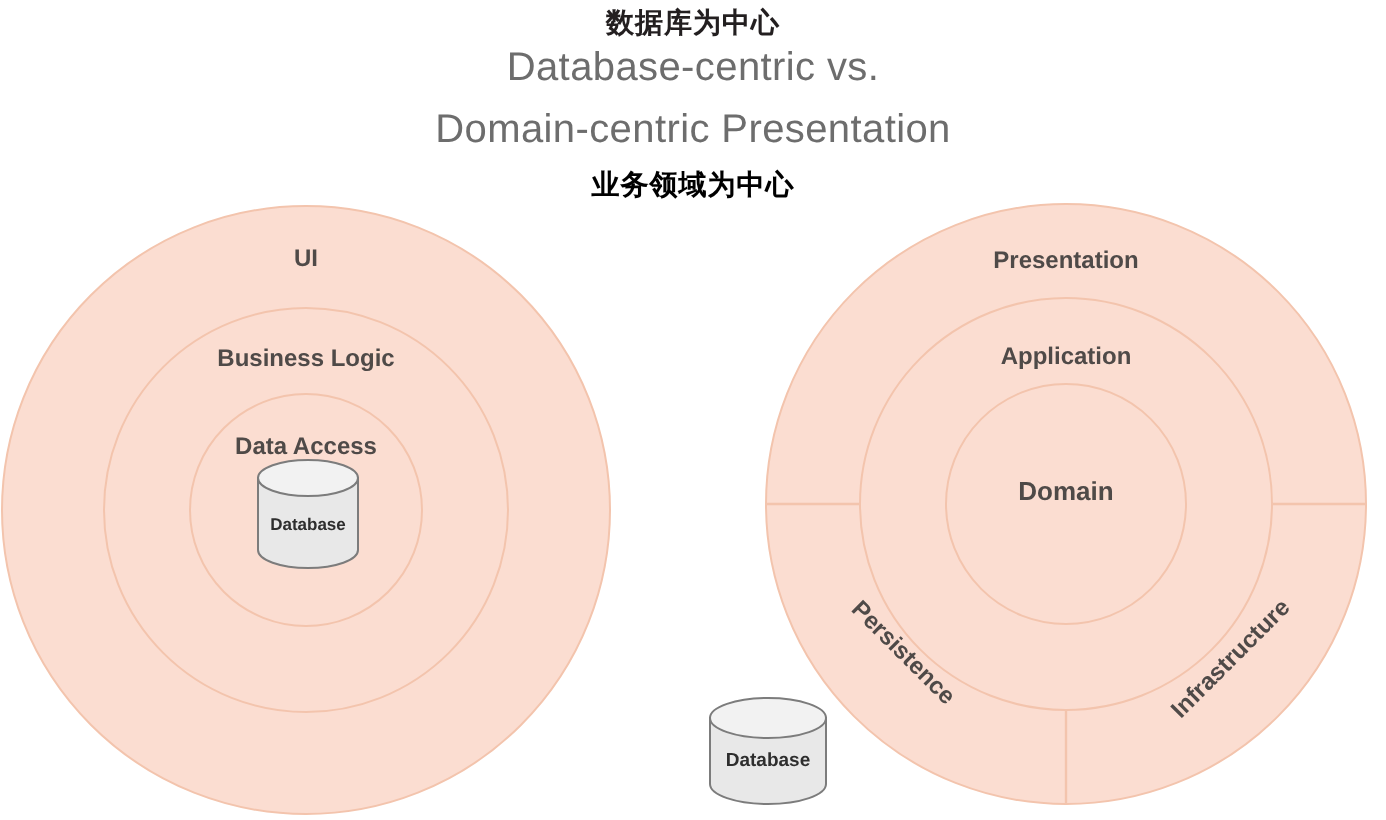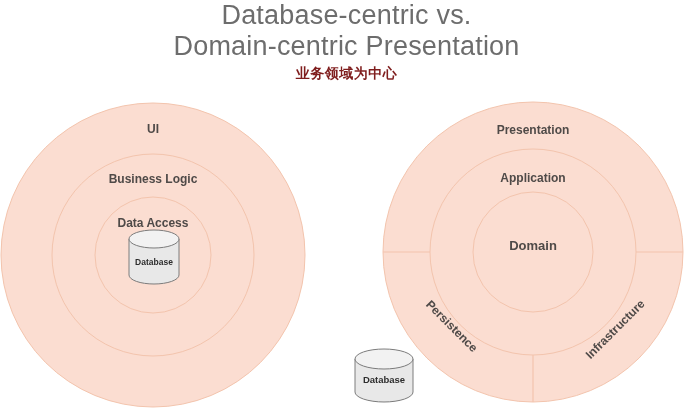--- a/index.html
+++ b/index.html
@@ -20,30 +20,30 @@
   }
   .cn-top{
     font-size:14px;
     font-weight:bold;
     color:#231f20;
     line-height:16px;
     padding-top:3px;
     letter-spacing:0.5px;
   }
   .main-title{
-    font-size:27px;
+    font-size:20px;
     color:#6d6d6d;
     line-height:31px;
     font-weight:400;
     letter-spacing:0.2px;
   }
   .cn-bottom{
     font-size:14px;
     font-weight:bold;
-    color:#7f1d1d;
+    color:#000000;
     line-height:18px;
     padding-top:2px;
     letter-spacing:0.5px;
   }
 
   
   svg#diagram{position:absolute;left:0;top:0;}
   .ring{fill:#fbddd1;stroke:#f3c4ad;stroke-width:1;}
   .ringline{fill:none;stroke:#f3c4ad;stroke-width:1;}
   .divider{stroke:#f3c4ad;stroke-width:1.2;fill:none;}
@@ -65,20 +65,21 @@
     text-anchor:middle;
   }
   .cyl-txt-big{font-size:9.5px;}
 </style>
 </head>
 <body>
 
 <div id="stage">
 
   <div class="title-zone">
+    <div class="cn-top">数据库为中心</div>
     <div class="main-title">Database-centric vs.</div>
     <div class="main-title">Domain-centric Presentation</div>
     <div class="cn-bottom">业务领域为中心</div>
   </div>
 
   <svg id="diagram" width="693" height="410" viewBox="0 0 693 410">
 
     <g>
       <circle class="ring" cx="153" cy="255" r="152"></circle>
       <circle class="ringline" cx="153" cy="255" r="101"></circle>

